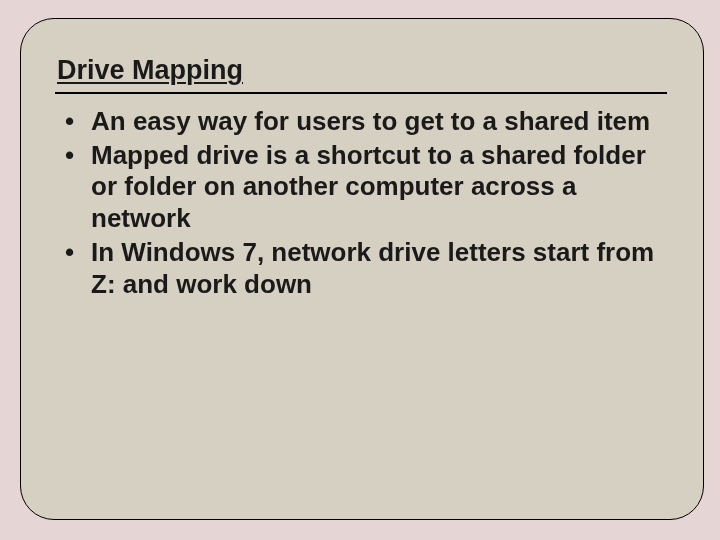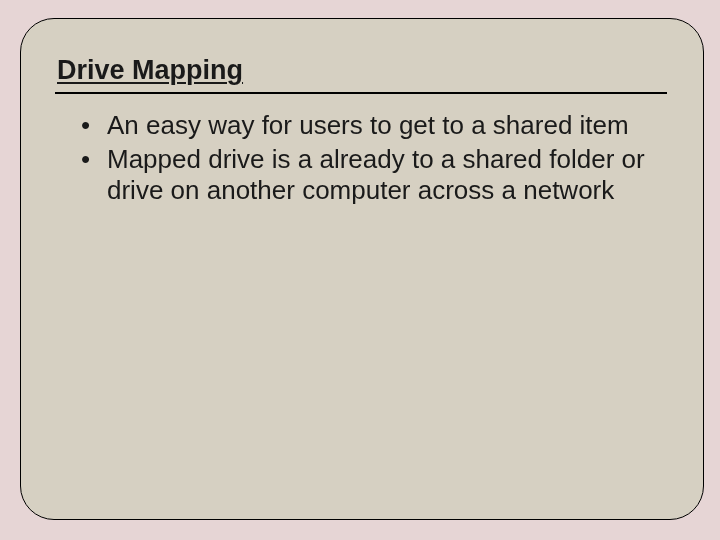--- a/index.html
+++ b/index.html
@@ -44,22 +44,23 @@
     border-top: 2.5px solid #000;
     margin: 6px 0 12px 0;
   }
   .content {
     font-size: 26px;
     color: #1a1a1a;
     line-height: 1.22;
   }
   .content ul {
     list-style: none;
-    margin: 16px;
+    margin: 0;
     padding: 0;
+    font-weight: bold;
   }
   .content li {
     position: relative;
     padding-left: 36px;
     margin: 0 0 2px 0;
   }
   .content li::before {
     content: "•";
     position: absolute;
     left: 10px;
@@ -71,17 +72,18 @@
 </head>
 <body>
 
 <div class="slide">
   <div class="panel">
     <div class="title">Drive Mapping</div>
     <hr class="rule">
     <div class="content">
       <ul>
         <li>An easy way for users to get to a shared item</li>
-        <li>Mapped drive is a already to a shared folder or drive on another computer across a network</li>
+        <li>Mapped drive is a shortcut to a shared folder or folder on another computer across a network</li>
+        <li>In Windows 7, network drive letters start from Z: and work down</li>
       </ul>
     </div>
   </div>
 </div>
 
 </body></html>

